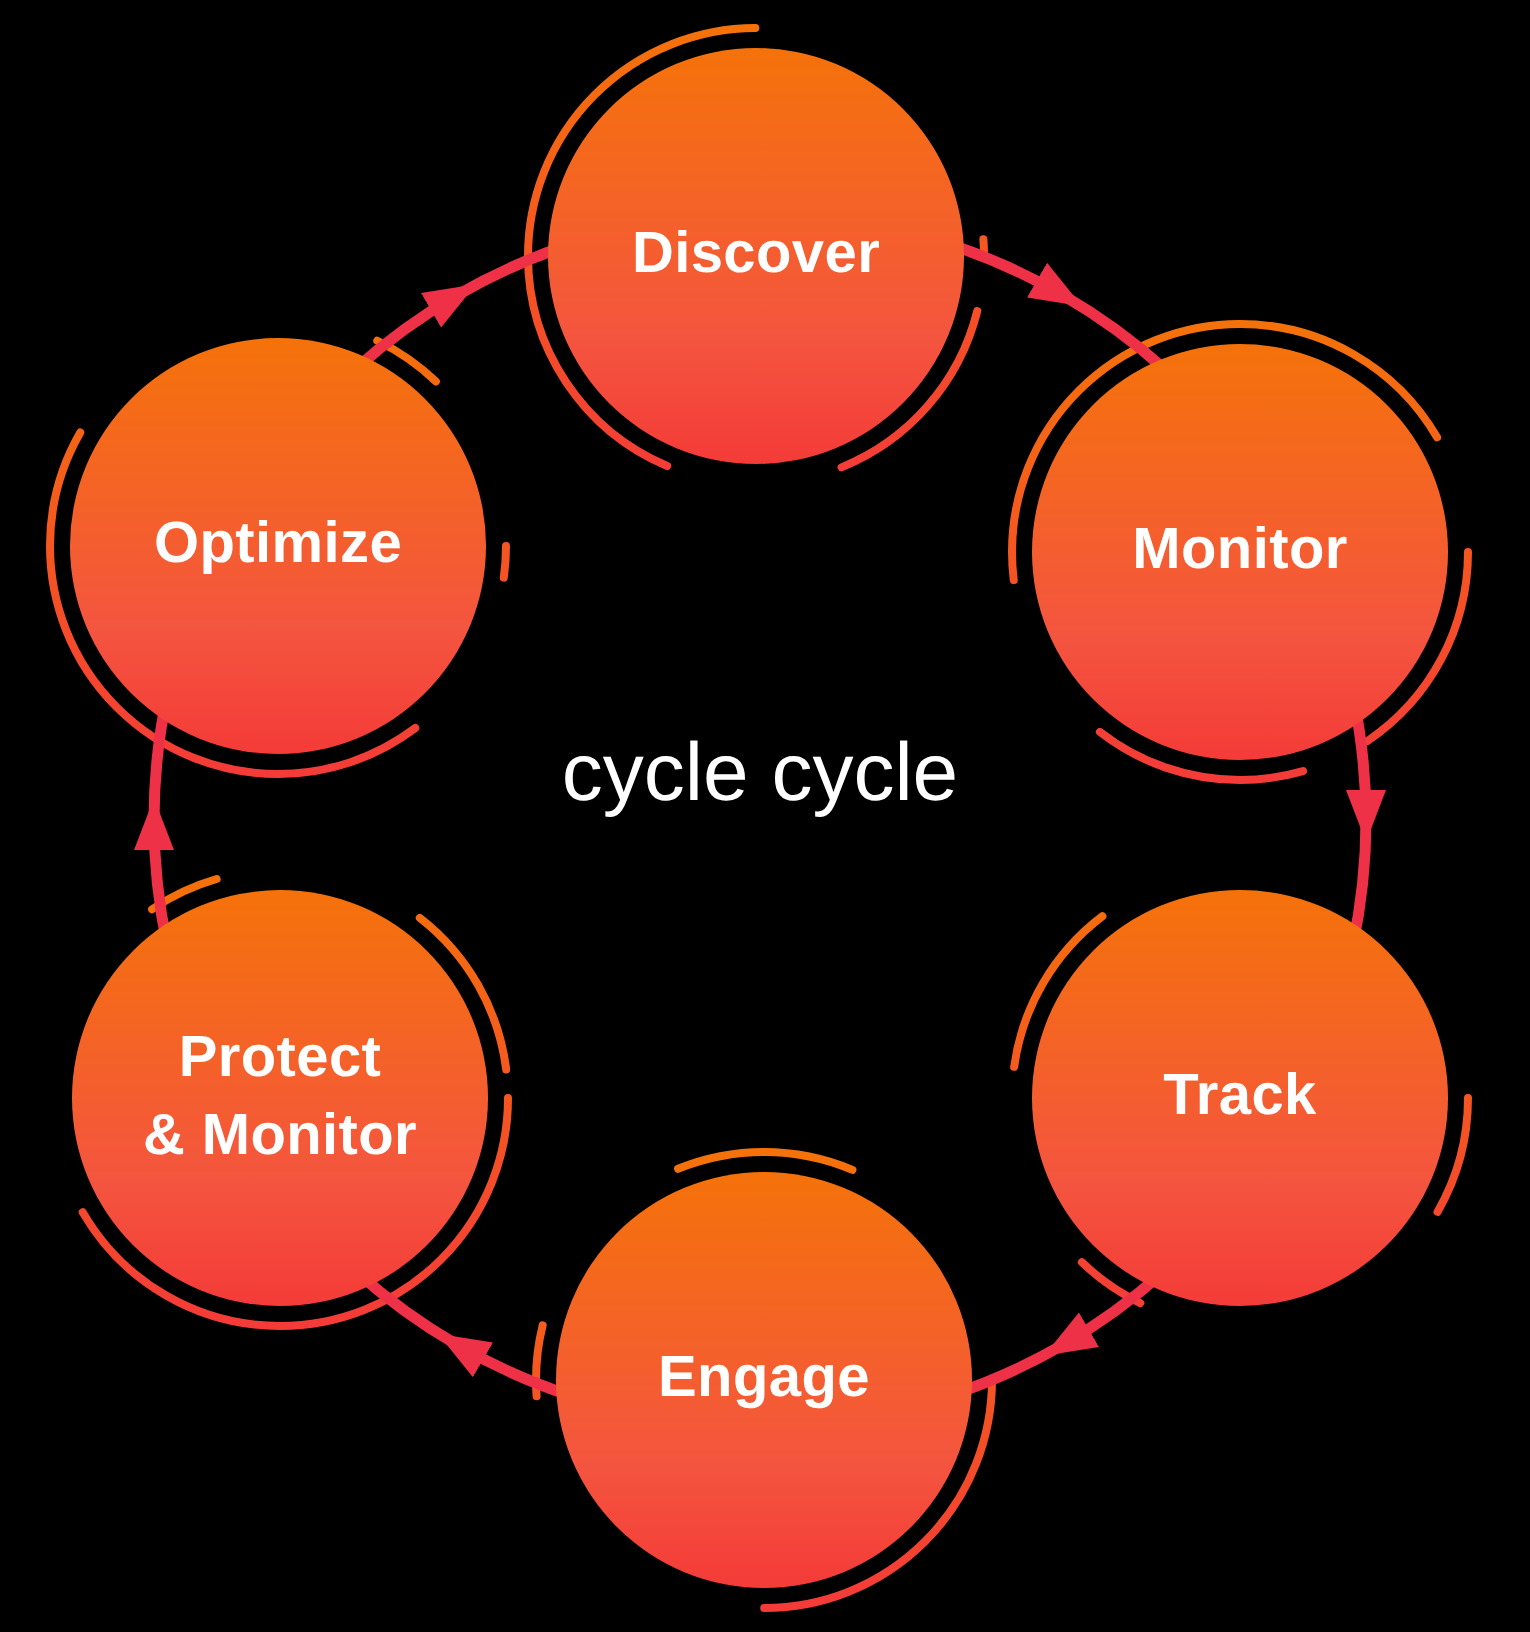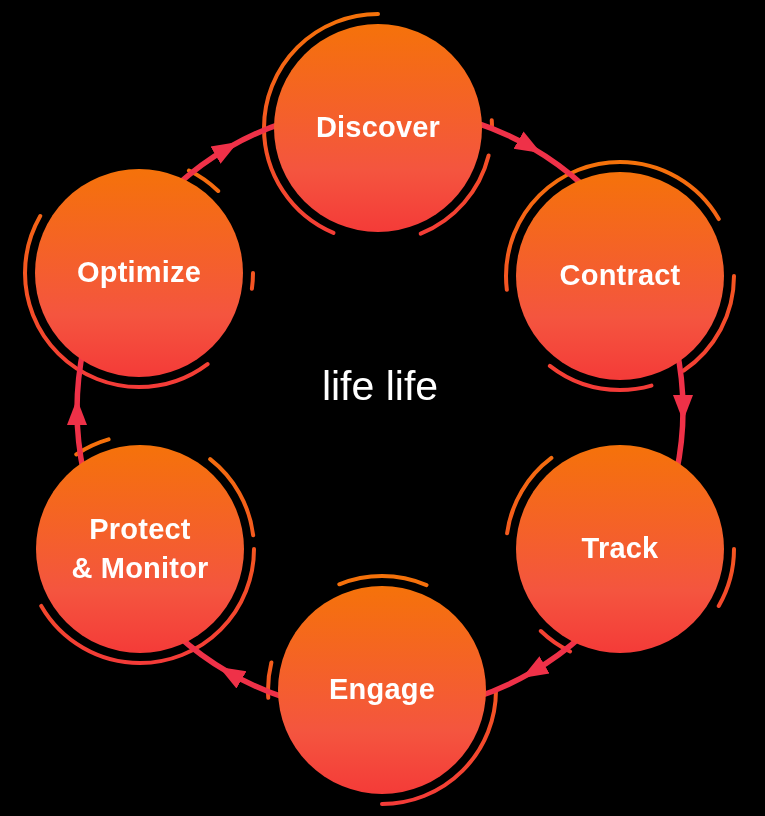--- a/index.html
+++ b/index.html
@@ -90,21 +90,21 @@
       <path d="M83.7,473.0 A303,303 0 0 1 77,410 A303,303 0 0 1 83.7,347.0" marker-mid="url(#arrowHead)"></path>
       <path d="M177.3,184.9 A303,303 0 0 1 228.5,147.6 A303,303 0 0 1 286.4,121.8" marker-mid="url(#arrowHead)"></path>
     </g>
   </svg>
 
   <div class="node node-discover">
     <div class="l1">Discover</div>
   </div>
 
   <div class="node node-contract">
-    <div class="l1">Contract</div>
+    <div class="l1">Monitor</div>
   </div>
 
   <div class="node node-engage">
     <div class="l1">Engage</div>
     <div class="l2"></div>
   </div>
 
   <div class="node node-track">
     <div class="l1">Track</div>
     <div class="l2"></div>
@@ -114,16 +114,16 @@
     <div class="l1">Optimize</div>
     <div class="l2"></div>
   </div>
 
   <div class="node node-protect">
     <div class="l1">Protect</div>
     <div class="l2">&amp; Monitor</div>
   </div>
 
   <div class="center-title">
-    <div>life life</div>
+    <div>cycle cycle</div>
   </div>
 
 </div>
 
 </body></html>

